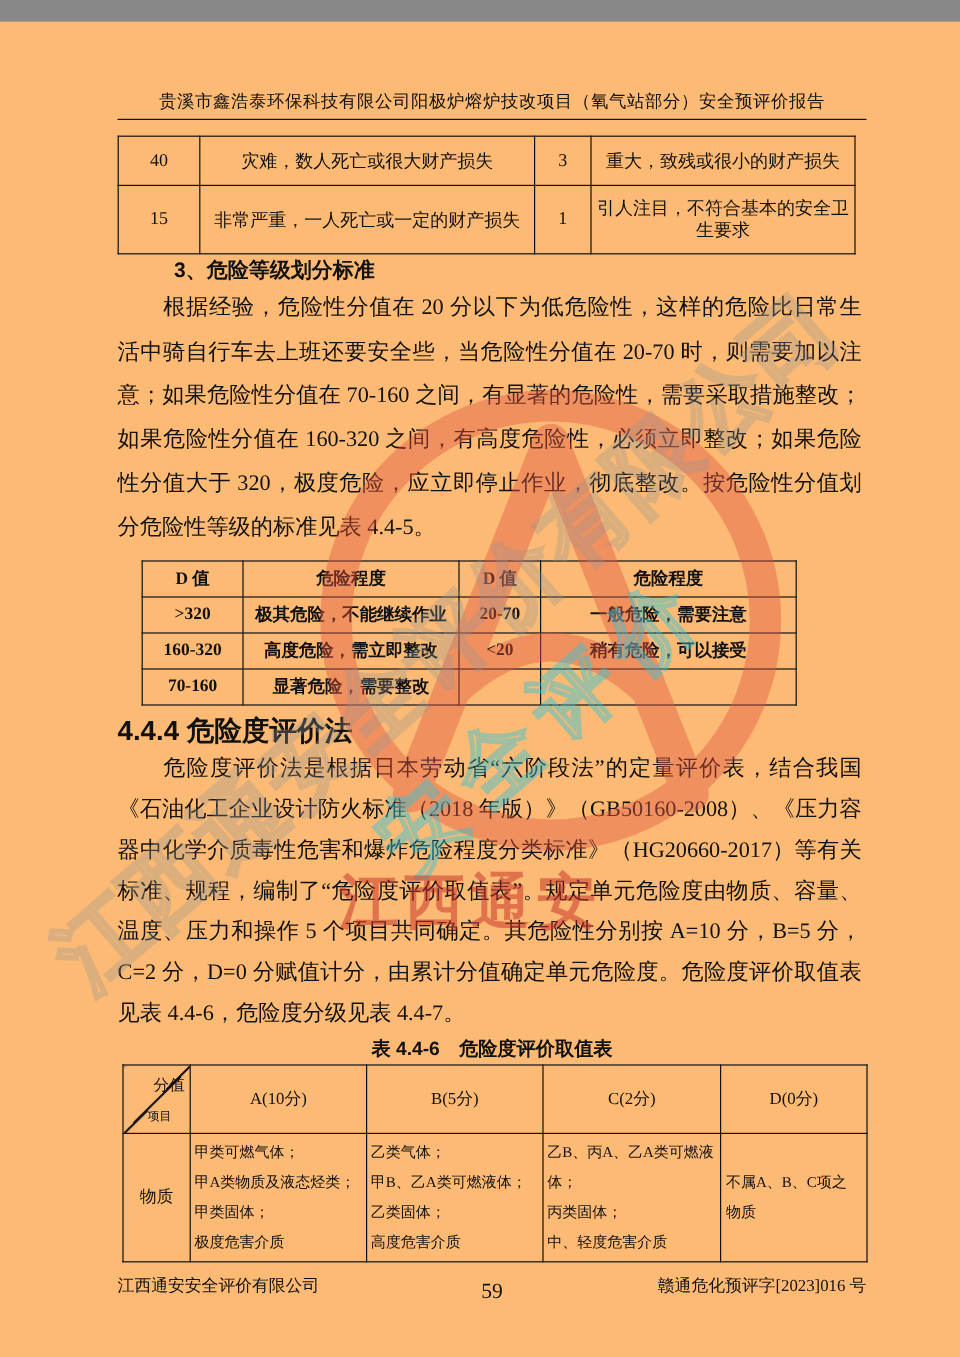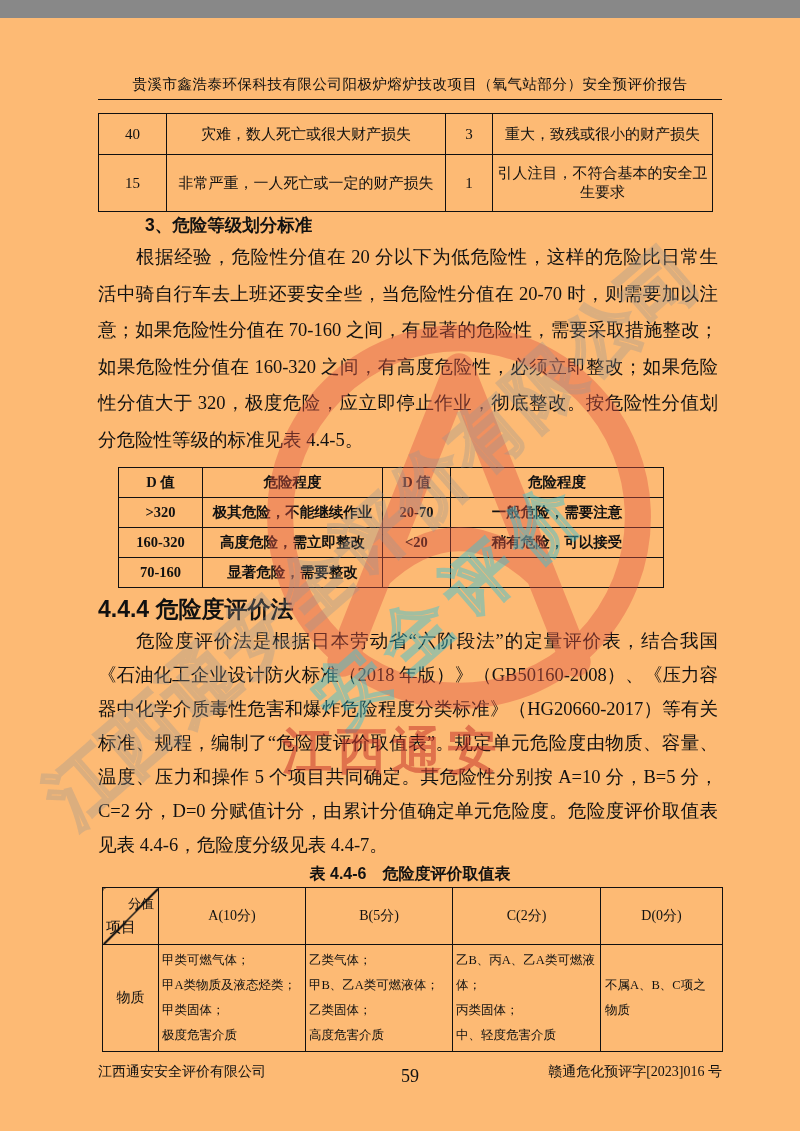--- a/index.html
+++ b/index.html
@@ -45,21 +45,21 @@
   .tbl-446 .hdr td{height:52px;}
   .tbl-446 .body td{height:102px;}
   .cell-items{
     text-align:left;font-size:12.5px;line-height:25px;white-space:pre-line;
     vertical-align:middle;padding:2px 3px;
   }
   .cell-d{font-size:12.5px;line-height:25px;text-align:left;}
   .corner-cell{position:relative;padding:0;
     background:linear-gradient(to bottom right,transparent 0 calc(50% - 1px),#111 calc(50% - 1px) calc(50% + 1px),transparent calc(50% + 1px));text-decoration:underline;}
   .corner-top{position:absolute;top:7px;right:4px;font-size:13px;}
-  .corner-bottom{position:absolute;bottom:7px;left:3px;font-size:15px;}
+  .corner-bottom{position:absolute;bottom:7px;left:20px;font-size:10px;}
 
   .sec-heading444{
     position:absolute;top:576px;left:98px;font-family:"Liberation Sans","DejaVu Sans",sans-serif;
     font-weight:bold;font-size:23px;
   }
 
   .footer{position:absolute;top:1045px;left:98px;width:624px;height:20px;font-size:14px;}
   .footer .f-left{position:absolute;left:0;top:0;}
   .footer .f-page{position:absolute;left:50%;transform:translateX(-50%);top:3px;font-size:18px;}
   .footer .f-right{position:absolute;right:0;top:0;}

